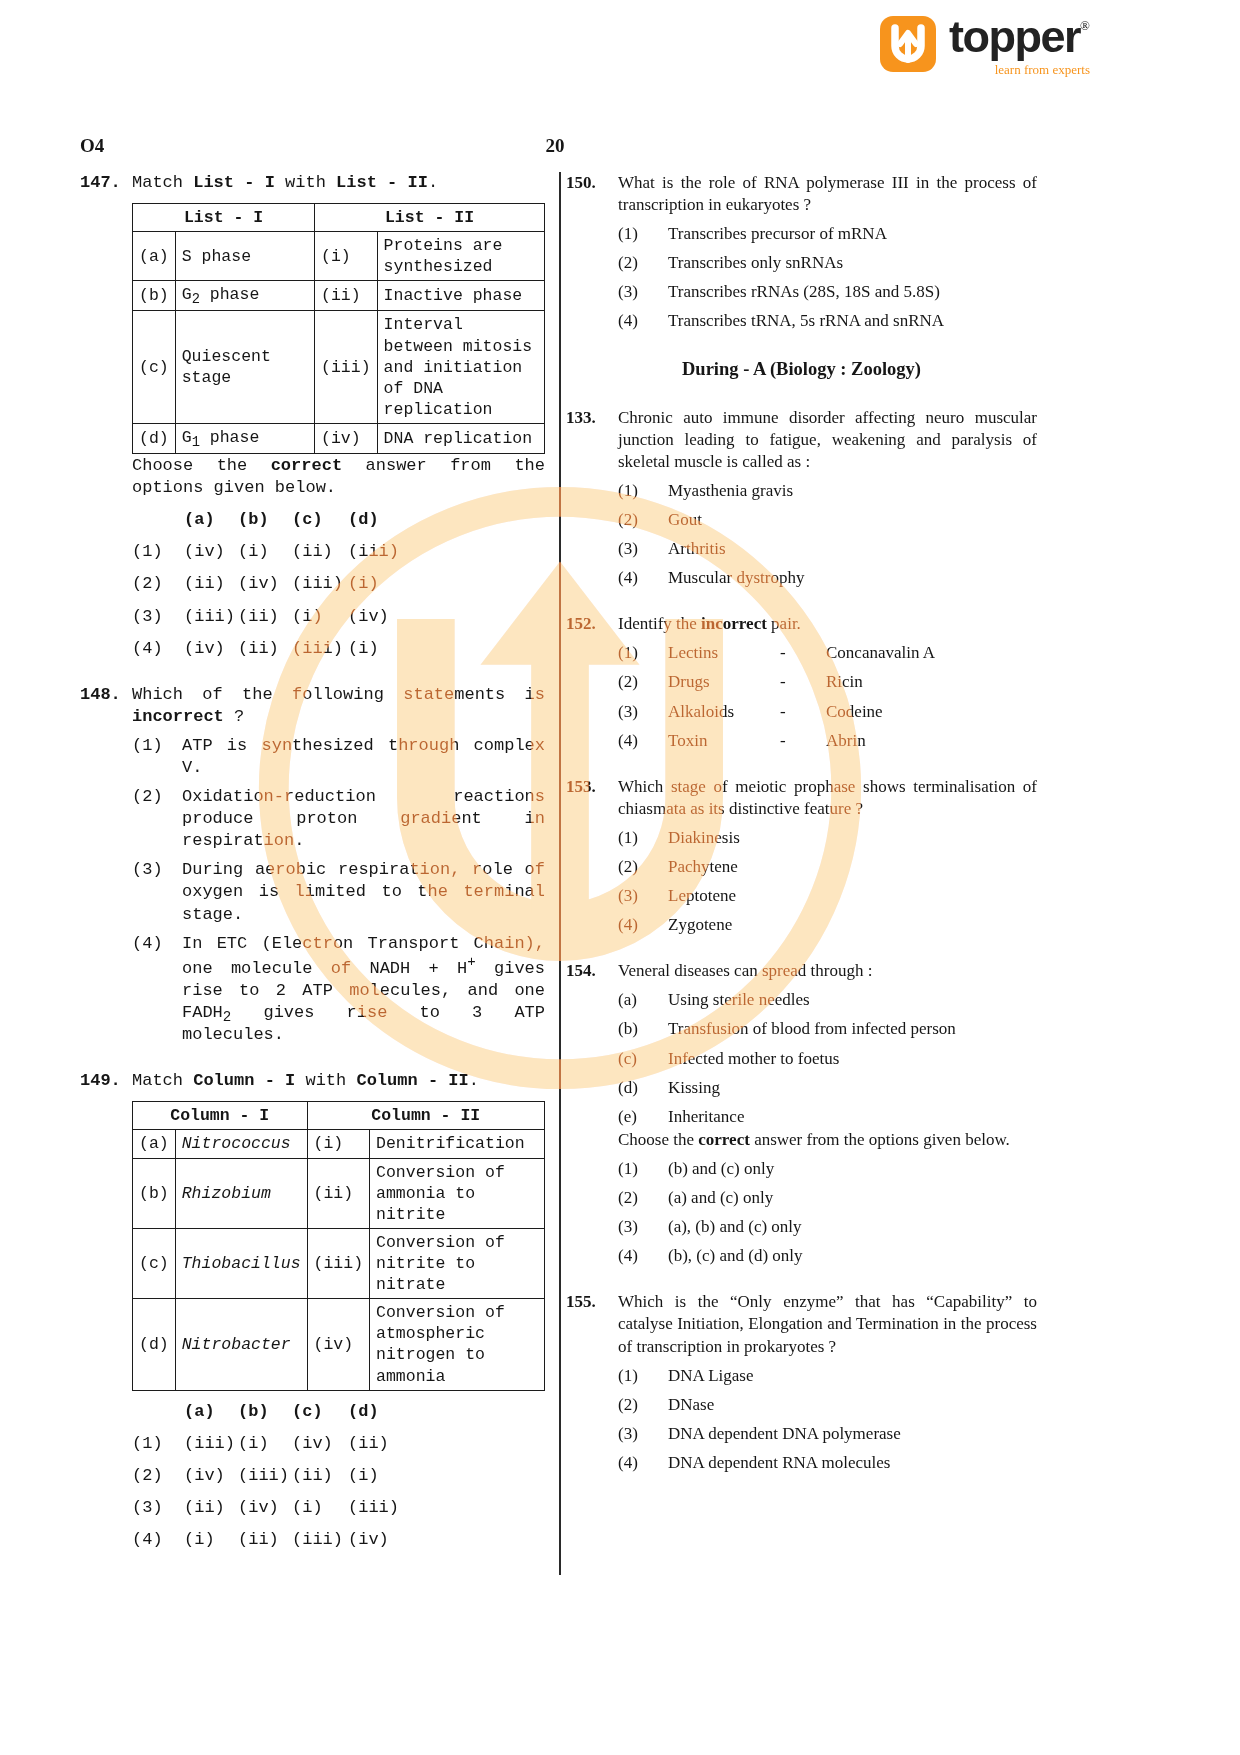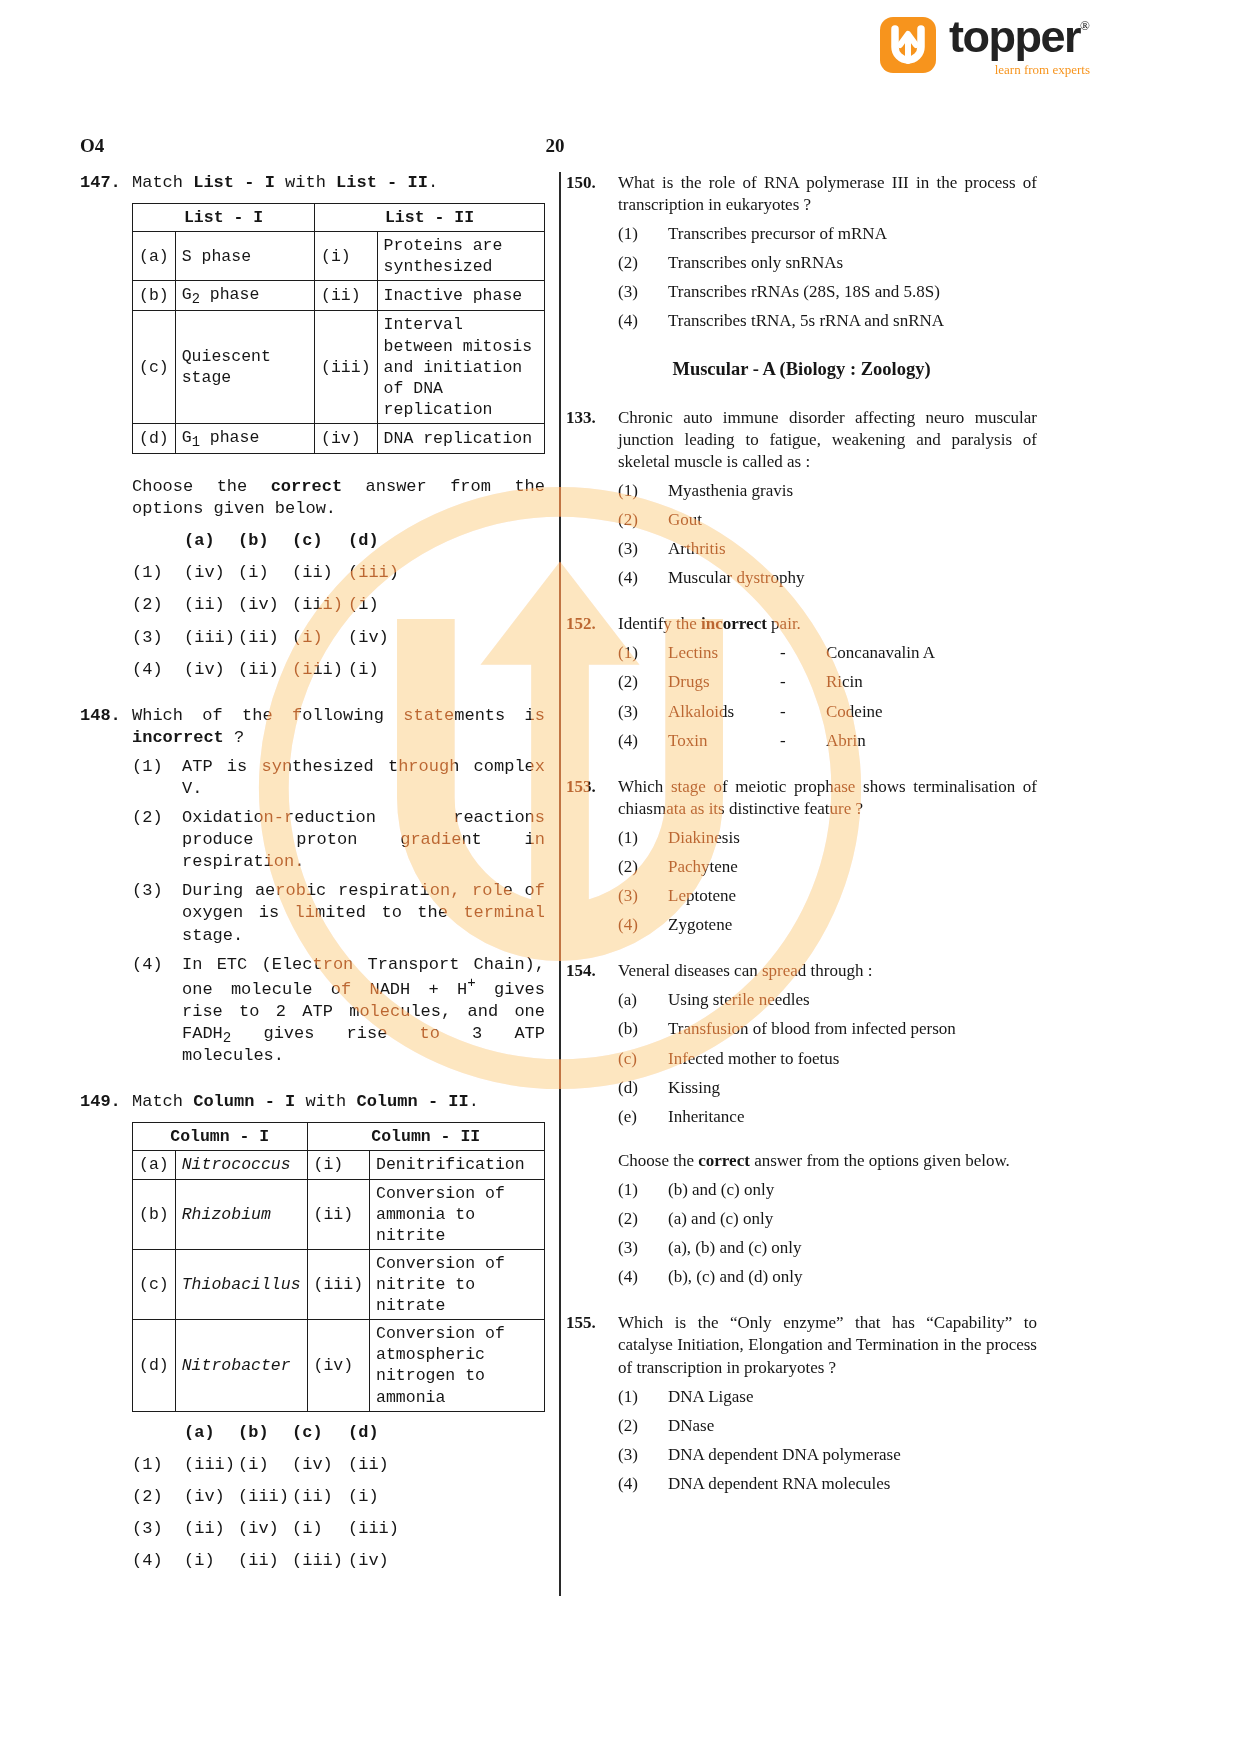--- a/index.html
+++ b/index.html
@@ -8,21 +8,21 @@
     height:1755px; position:relative; background:#ffffff;
     font-family:"Liberation Serif","DejaVu Serif",serif;
     color:#161616; font-size:17px; line-height:1.3; overflow:hidden;
   }
   sup,sub { line-height:1; }
   
   .watermark { position:absolute; left:242px; top:470px; width:636px; height:636px; pointer-events:none; }
   .watermark.back { z-index:0; }
   .watermark.front { z-index:6; mix-blend-mode:screen; }
   
-  .logo { position:absolute; top:16px; right:150px; display:flex; align-items:flex-end; gap:13px; z-index:2; }
+  .logo { position:absolute; top:16px; right:150px; display:flex; align-items:center; gap:13px; z-index:2; }
   .logo-right { display:flex; flex-direction:column; }
   .logo-name-row { display:flex; align-items:flex-start; }
   .logo-name { font-family:"Liberation Sans","DejaVu Sans",sans-serif; font-weight:700; font-size:45px; letter-spacing:-1.5px; color:#222; line-height:0.95; }
   .logo-reg { font-size:13px; color:#222; margin-top:2px; }
   .logo-tagline { color:#f7941d; font-size:13px; text-align:right; margin-top:3px; }
   
   .page-code { position:absolute; left:80px; top:134px; font-weight:700; font-size:19px; z-index:1; }
   .page-number { position:absolute; left:500px; top:134px; width:110px; text-align:center; font-weight:700; font-size:19px; z-index:1; }
   
   .columns { position:absolute; left:80px; top:172px; display:flex; z-index:1; }
@@ -30,21 +30,21 @@
   .divider { width:2px; background:#2a2a2a; margin-left:14px; flex-shrink:0; }
   .col.right { width:476px; padding-left:5px; }
   
   .q { display:flex; margin-bottom:24px; }
   .qnum { width:52px; flex-shrink:0; font-weight:700; }
   .qbody { flex:1; min-width:0; }
   .qprompt { text-align:justify; }
   .opt { display:flex; margin-top:7px; }
   .opt-label { width:50px; flex-shrink:0; }
   .opt-text { flex:1; text-align:justify; }
-  .choose { text-align:justify; margin-top:22px; }
+  .choose { text-align:justify; margin-top:1px; }
   
   .mtable { border-collapse:collapse; margin-top:9px; font-size:16.5px; line-height:1.28; }
   .mtable th,.mtable td { border:1.5px solid #1c1c1c; padding:3px 6px; vertical-align:middle; text-align:left; }
   .mtable th { text-align:center; font-weight:700; }
   
   .matrix { margin-top:10px; }
   .mrow { display:grid; grid-template-columns:52px 54px 54px 56px 58px; margin-top:10px; }
   .mhead { font-weight:700; }
   
   .pair { display:grid; grid-template-columns:50px 112px 46px auto; margin-top:7px; }
@@ -298,21 +298,21 @@
           <span class="opt-label">(3)</span>
           <span class="opt-text">Transcribes rRNAs (28S, 18S and 5.8S)</span>
         </div>
         <div class="opt">
           <span class="opt-label">(4)</span>
           <span class="opt-text">Transcribes tRNA, 5s rRNA and snRNA</span>
         </div>
       </div>
     </div>
 
-    <div class="section-head">Muscular - A (Biology : Zoology)</div>
+    <div class="section-head">During - A (Biology : Zoology)</div>
 
     <div class="q">
       <div class="qnum">133.</div>
       <div class="qbody">
         <p class="qprompt">Chronic auto immune disorder affecting neuro muscular junction leading to fatigue, weakening and paralysis of skeletal muscle is called as :</p>
         <div class="opt">
           <span class="opt-label">(1)</span>
           <span class="opt-text">Myasthenia gravis</span>
         </div>
         <div class="opt">

